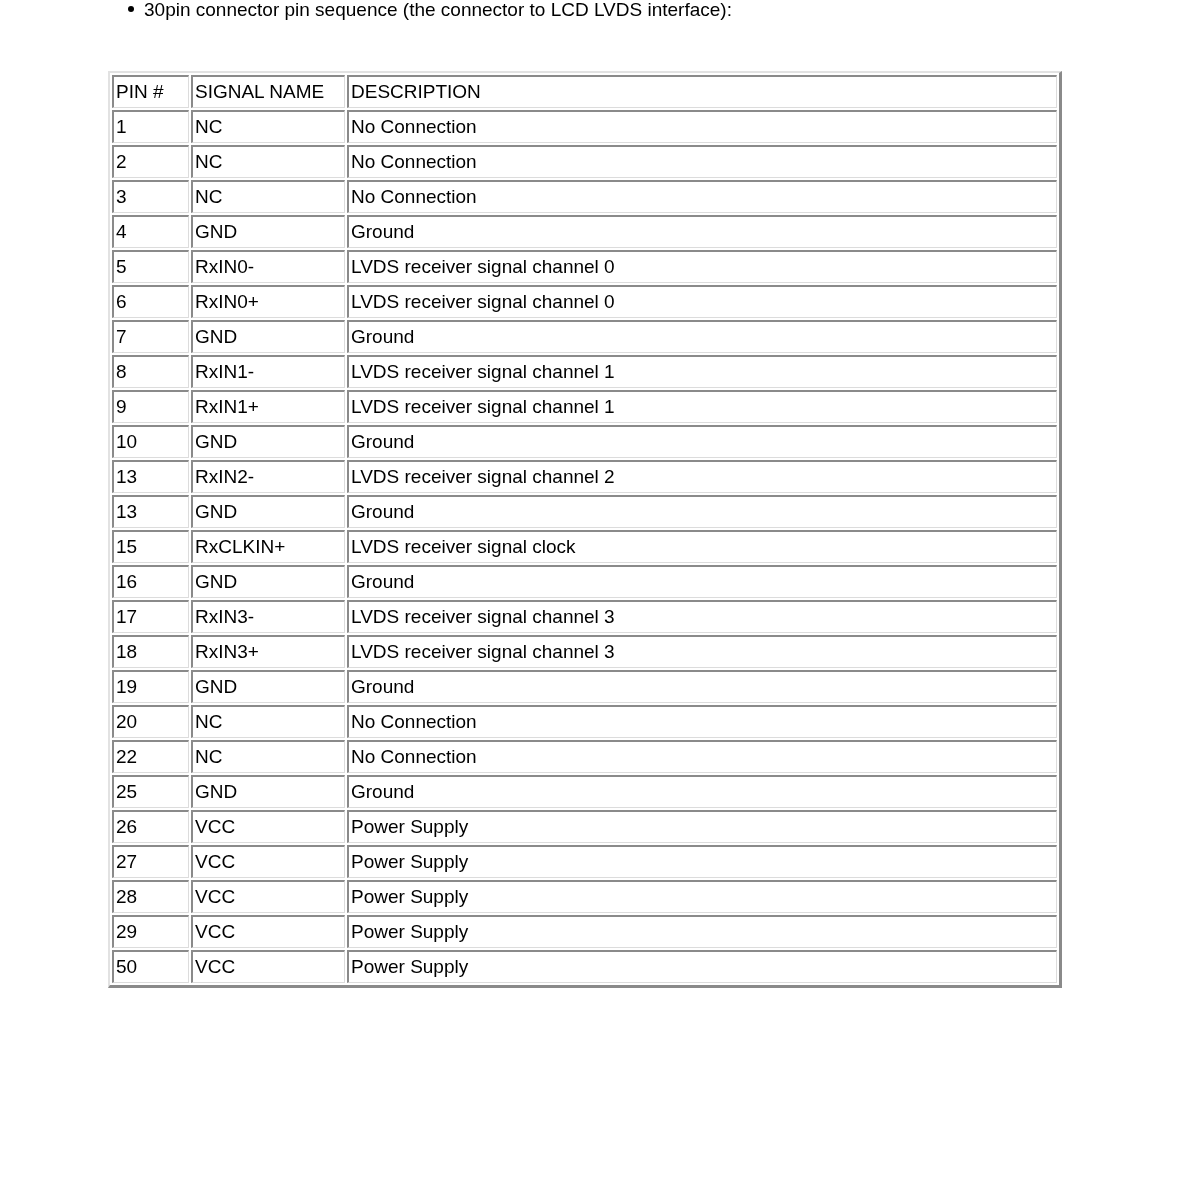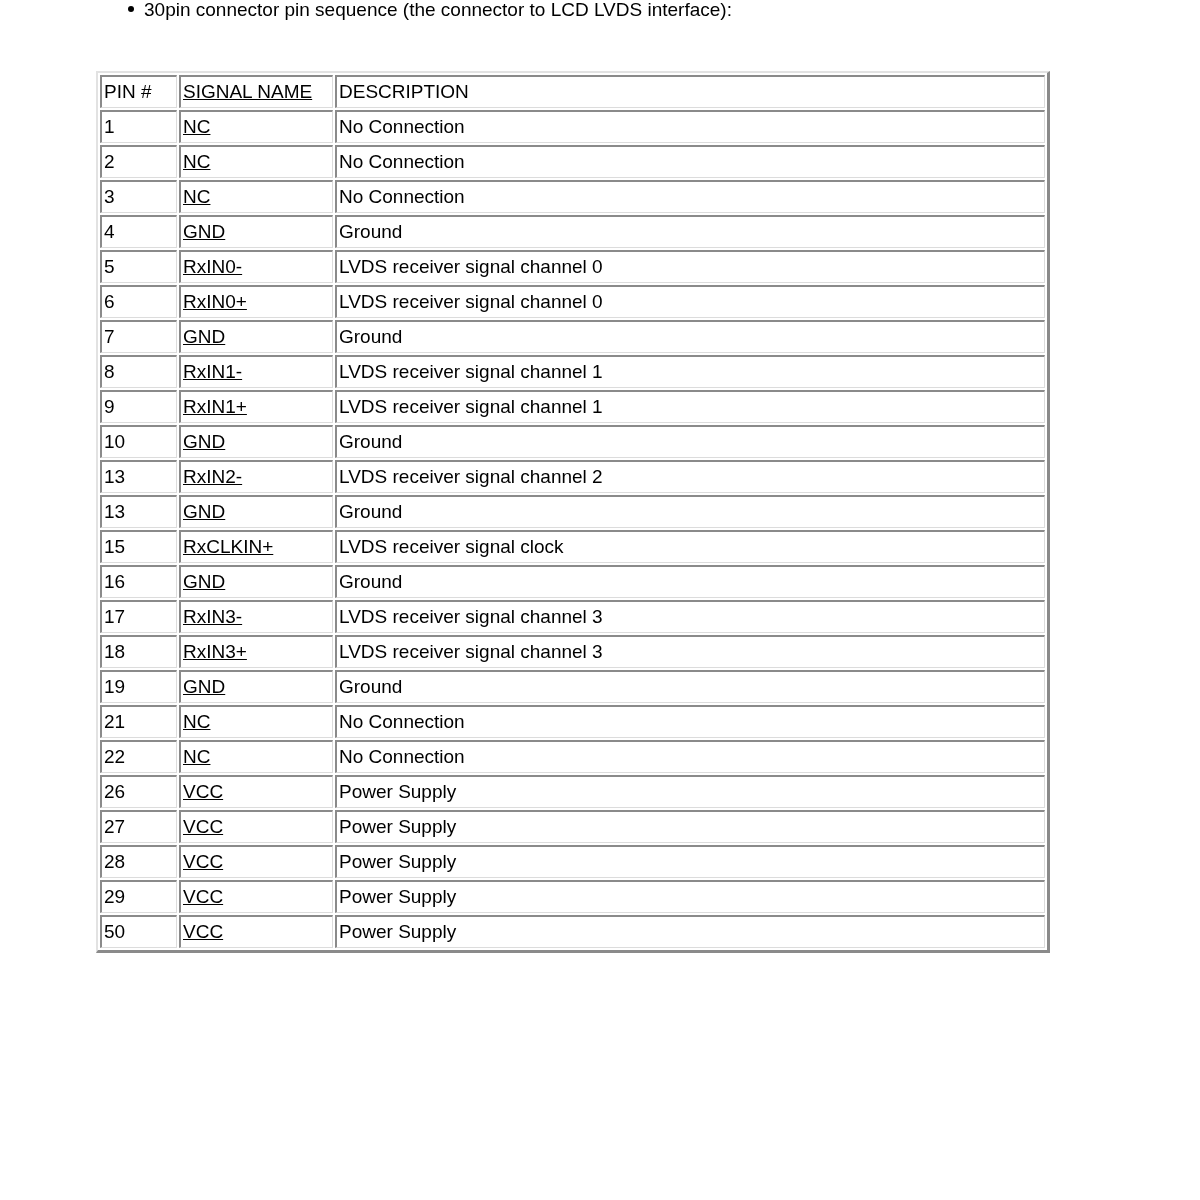--- a/index.html
+++ b/index.html
@@ -9,35 +9,35 @@
   }
   .intro {
     position: absolute; left: 128px; top: -2px;
     font-size: 19px; line-height: 24px; white-space: nowrap;
   }
   .intro .bullet {
     display: inline-block; width: 6px; height: 6px; border-radius: 50%;
     background: #000; margin-right: 10px; vertical-align: middle; position: relative; top: -2px;
   }
   table.pins {
-    position: absolute; left: 96px; top: 71px;
+    position: absolute; left: 108px; top: 71px;
     width: 954px;
     border-collapse: separate; border-spacing: 2px;
     border-top: 2px solid #e2e2e2; border-left: 2px solid #e2e2e2;
     border-right: 3px solid #8a8a8a; border-bottom: 3px solid #8a8a8a;
     background: #fff;
   }
   table.pins td {
     height: 30px; padding: 0 2px; font-size: 19px; line-height: 30px;
     border-top: 2px solid #8a8a8a; border-left: 2px solid #8a8a8a;
     border-right: 1px solid #dcdcdc; border-bottom: 1px solid #dcdcdc;
     white-space: nowrap; vertical-align: middle;
   }
   td.c-pin { width: 70px; }
-  td.c-sig { width: 147px; text-decoration: underline; }
+  td.c-sig { width: 147px; }
 </style>
 </head>
 <body>
 
 <div class="intro">
   <span class="bullet"></span><span>30pin connector pin sequence (the connector to LCD LVDS interface):</span>
 </div>
 
 <table class="pins">
   <tbody id="pin-body">
@@ -125,28 +125,33 @@
         <td class="c-pin">18</td>
         <td class="c-sig">RxIN3+</td>
         <td class="c-desc">LVDS receiver signal channel 3</td>
       </tr>
       <tr>
         <td class="c-pin">19</td>
         <td class="c-sig">GND</td>
         <td class="c-desc">Ground</td>
       </tr>
       <tr>
-        <td class="c-pin">21</td>
+        <td class="c-pin">20</td>
         <td class="c-sig">NC</td>
         <td class="c-desc">No Connection</td>
       </tr>
       <tr>
         <td class="c-pin">22</td>
         <td class="c-sig">NC</td>
         <td class="c-desc">No Connection</td>
+      </tr>
+      <tr>
+        <td class="c-pin">25</td>
+        <td class="c-sig">GND</td>
+        <td class="c-desc">Ground</td>
       </tr>
       <tr>
         <td class="c-pin">26</td>
         <td class="c-sig">VCC</td>
         <td class="c-desc">Power Supply</td>
       </tr>
       <tr>
         <td class="c-pin">27</td>
         <td class="c-sig">VCC</td>
         <td class="c-desc">Power Supply</td>

